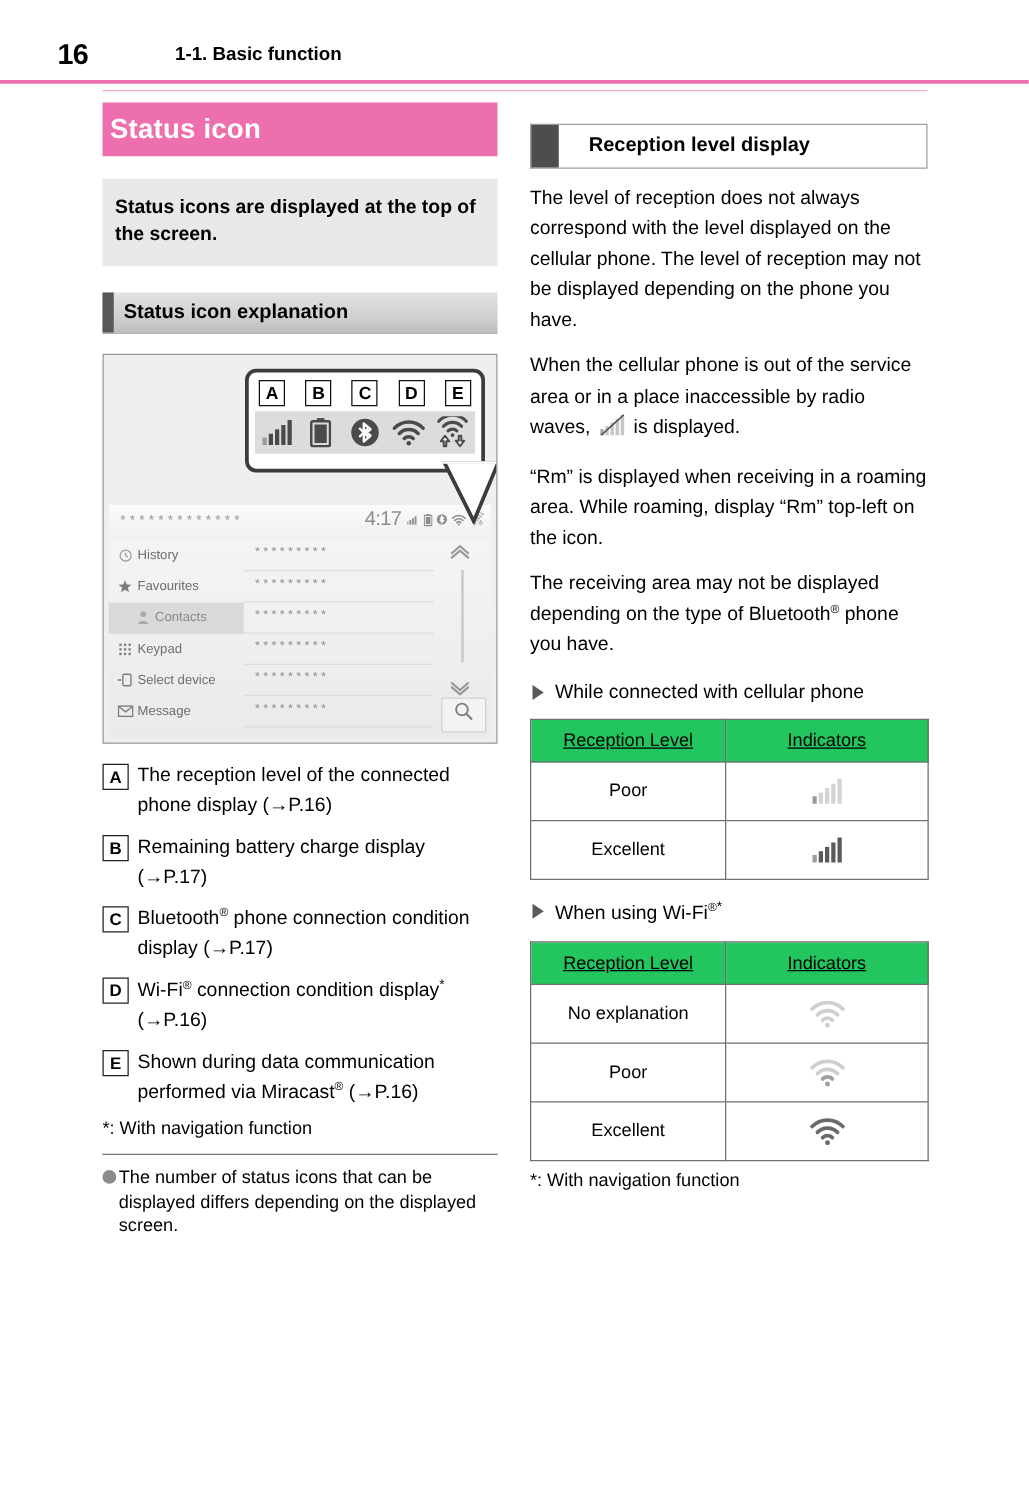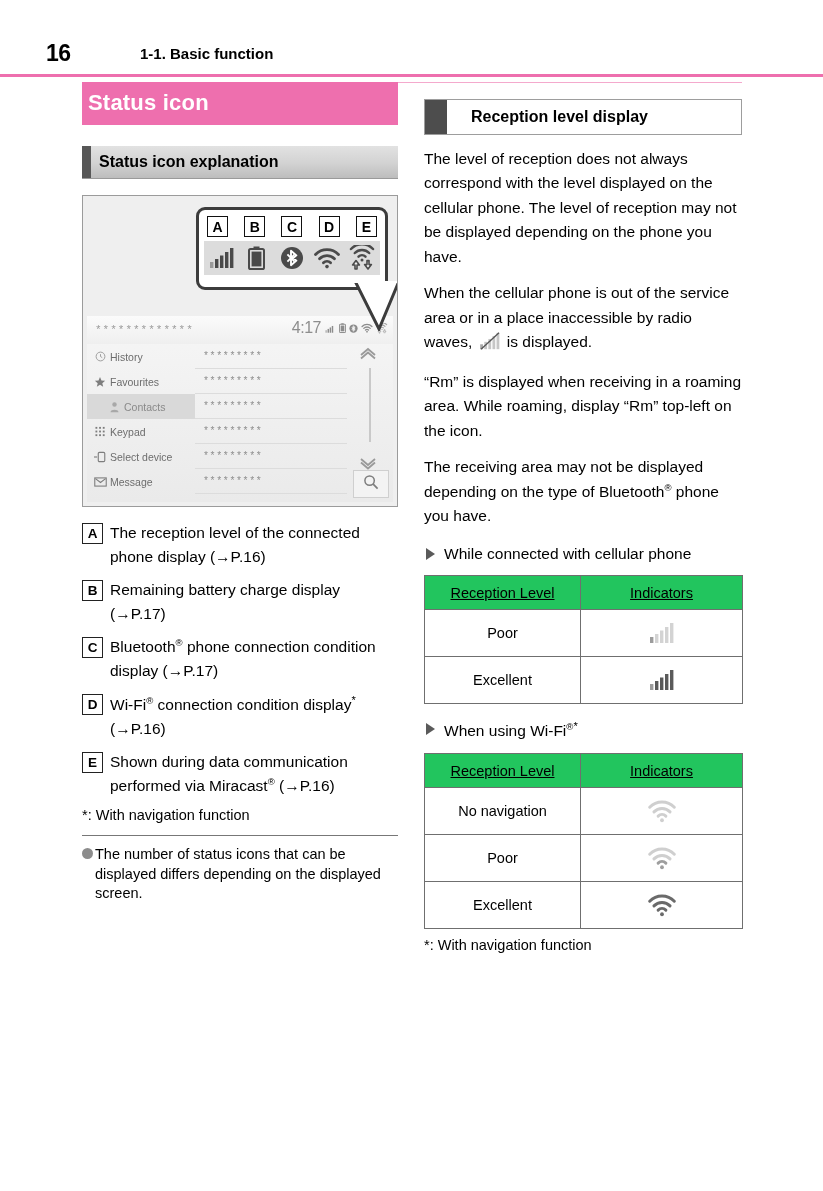--- a/index.html
+++ b/index.html
@@ -6,21 +6,21 @@
   body{
     width:823px;height:1191px;
     background:#ffffff;
     font-family:"Liberation Sans", sans-serif;
     color:#000;
     position:relative;
     overflow:hidden;
   }
   
   #page-header{
-    position:absolute;left:0;top:14px;width:823px;height:62px;
+    position:absolute;left:0;top:4px;width:823px;height:62px;
   }
   #page-number{
     position:absolute;left:46px;top:26px;
     font-size:23px;font-weight:bold;letter-spacing:-0.5px;
   }
   #page-section-title{
     position:absolute;left:140px;top:31px;
     font-size:15px;font-weight:bold;
   }
   #header-rule{
@@ -213,20 +213,21 @@
   <div id="page-number">16</div>
   <div id="page-section-title">1-1. Basic function</div>
   <div id="header-rule"></div>
   <div id="header-rule-thin"></div>
 </div>
 
 <div id="col-left">
 
   <div class="pink-banner">Status icon</div>
 
+  <div class="lead-box">Status icons are displayed at the top of the screen.</div>
 
   <div class="subhead">
     <div class="blk"></div>
     <div class="txt">Status icon explanation</div>
   </div>
 
   <div id="illus">
 
     <div id="balloon-tail">
       <svg width="70" height="50" viewBox="0 0 70 50">
@@ -554,21 +555,21 @@
         <col class="c2">
       </colgroup>
     <thead>
       <tr>
         <th>Reception Level</th>
         <th>Indicators</th>
       </tr>
     </thead>
     <tbody>
       <tr>
-        <td>No navigation</td>
+        <td>No explanation</td>
         <td>
           <div class="ind-cell">
             <svg width="30" height="24" viewBox="0 0 28 22">
               <path d="M2.5 7.5 A16 16 0 0 1 25.5 7.5" fill="none" stroke="#cfcfcf" stroke-width="2.8" stroke-linecap="round"></path>
               <path d="M6.5 11.8 A10.5 10.5 0 0 1 21.5 11.8" fill="none" stroke="#cfcfcf" stroke-width="2.8" stroke-linecap="round"></path>
               <path d="M10.4 15.8 A5.2 5.2 0 0 1 17.6 15.8" fill="none" stroke="#cfcfcf" stroke-width="2.8" stroke-linecap="round"></path>
               <circle cx="14" cy="19.6" r="1.8" fill="#cfcfcf"></circle>
             </svg>
           </div>
         </td>

